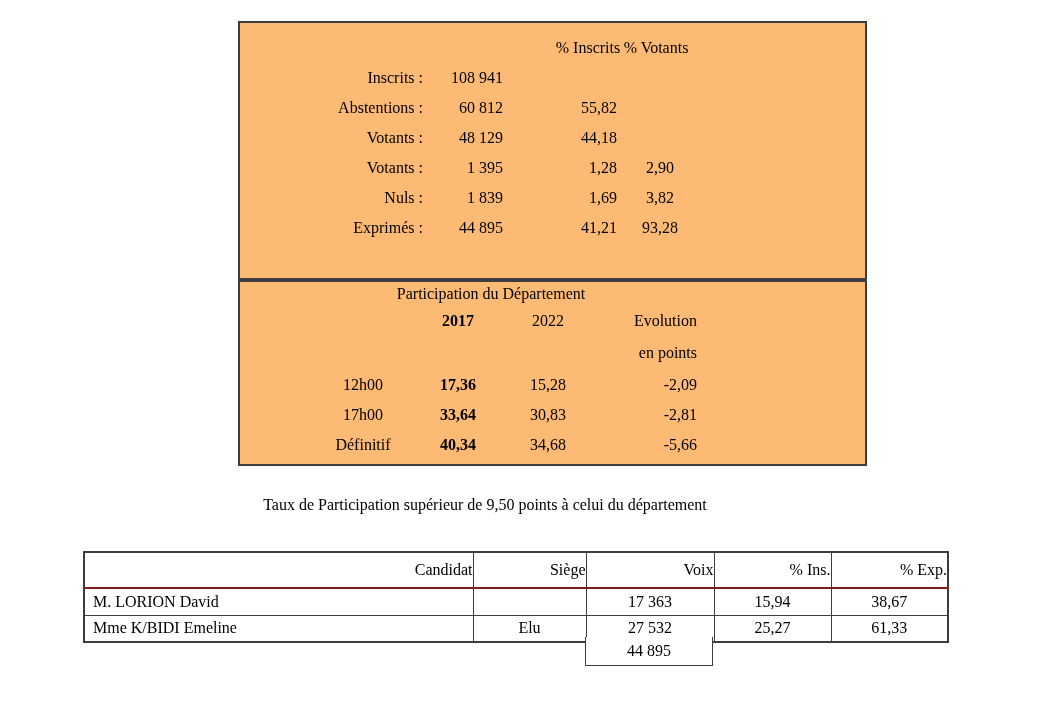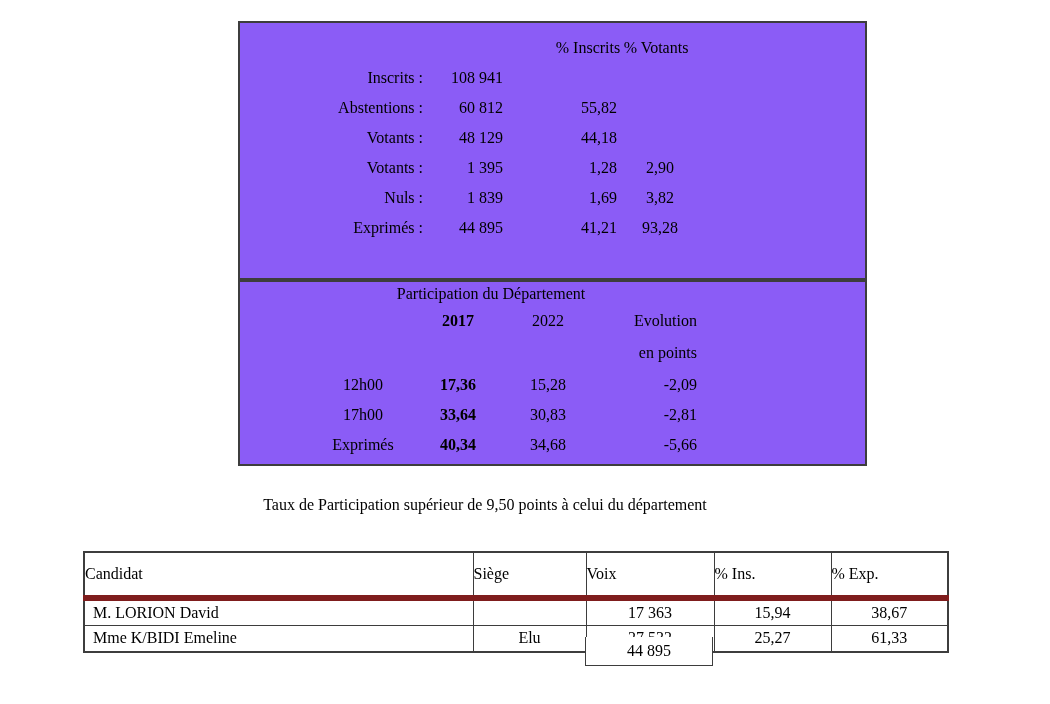--- a/index.html
+++ b/index.html
@@ -4,21 +4,21 @@
 <style>
   * { margin:0; padding:0; box-sizing:border-box; }
   html,body { background:#ffffff; }
   body {
     width:1050px; height:704px;
     font-family:"Liberation Serif", serif;
     color:#000000;
   }
   .page { position:relative; width:1050px; height:704px; background:#ffffff; overflow:hidden; }
 
-  .box { position:absolute; border:2px solid #3d3d3d; background:#8b5cf6; }
+  .box { position:absolute; border:2px solid #3d3d3d; background:#fdba74; }
 
   
   #stats-box { left:238px; top:21px; width:629px; height:259px; }
   .stats-header { position:relative; height:30px; margin-top:10px; font-size:16px; }
   .stats-header span { position:absolute; width:120px; text-align:center; line-height:30px; }
   .sh-inscrits { left:288px; }
   .sh-votants  { left:356px; }
   .stats-row { display:flex; height:30px; line-height:30px; font-size:16px; }
   .stats-row .c-label { width:183px; text-align:right; }
   .stats-row .c-value { width:80px;  text-align:right; }
@@ -34,21 +34,21 @@
   .prow-head { top:28px; } .prow-sub { top:60px;padding-left:20px; }
   .prow-r0 { top:92px; } .prow-r1 { top:122px; } .prow-r2 { top:152px; }
 
   
   #note { position:absolute; left:80px; top:496px; width:810px; text-align:center; font-size:16px; }
 
   
   #results { position:absolute; left:83px; top:551px; border-collapse:collapse; background:#fff; }
   #results td { border:1px solid #3d3d3d; font-size:16px; padding:0; }
   #results { border:2px solid #3d3d3d; }
-  #results thead td { text-align:left; height:46px; border-bottom:6px solid #7f1d1d; }
+  #results thead td { text-align:right; height:36px; border-bottom:2px solid #7f1d1d; }
   #results tbody td { height:27px; }
   .col-candidat { width:389px; }
   .col-siege { width:113px; }
   .col-voix { width:128px; }
   .col-ins { width:117px; }
   .col-exp { width:117px; }
   #results .cell-name { text-align:left; padding-left:8px; }
   #results .cell-mid { text-align:center; }
 
   #total-cell {
@@ -121,21 +121,21 @@
       <span class="pc pc2">15,28</span>
       <span class="pc pc3">-2,09</span>
     </div>
     <div class="prow prow-r1">
       <span class="pc pc0">17h00</span>
       <span class="pc pc1">33,64</span>
       <span class="pc pc2">30,83</span>
       <span class="pc pc3">-2,81</span>
     </div>
     <div class="prow prow-r2">
-      <span class="pc pc0">Exprimés</span>
+      <span class="pc pc0">Définitif</span>
       <span class="pc pc1">40,34</span>
       <span class="pc pc2">34,68</span>
       <span class="pc pc3">-5,66</span>
     </div>
   </div>
 
   <div id="note">Taux de Participation supérieur de 9,50 points à celui du département</div>
 
   <table id="results">
     <colgroup>

